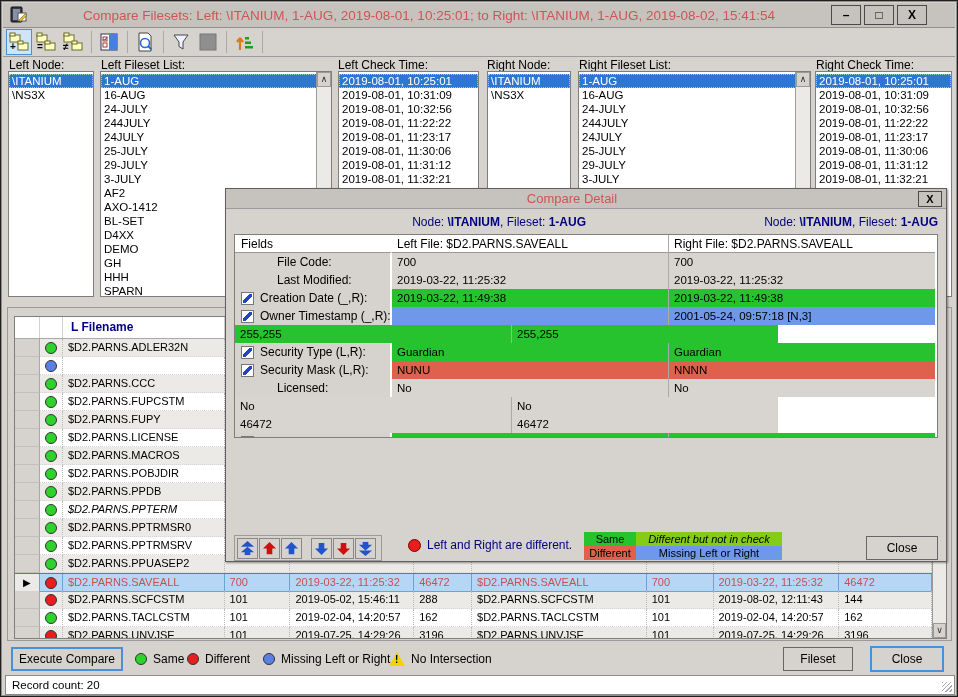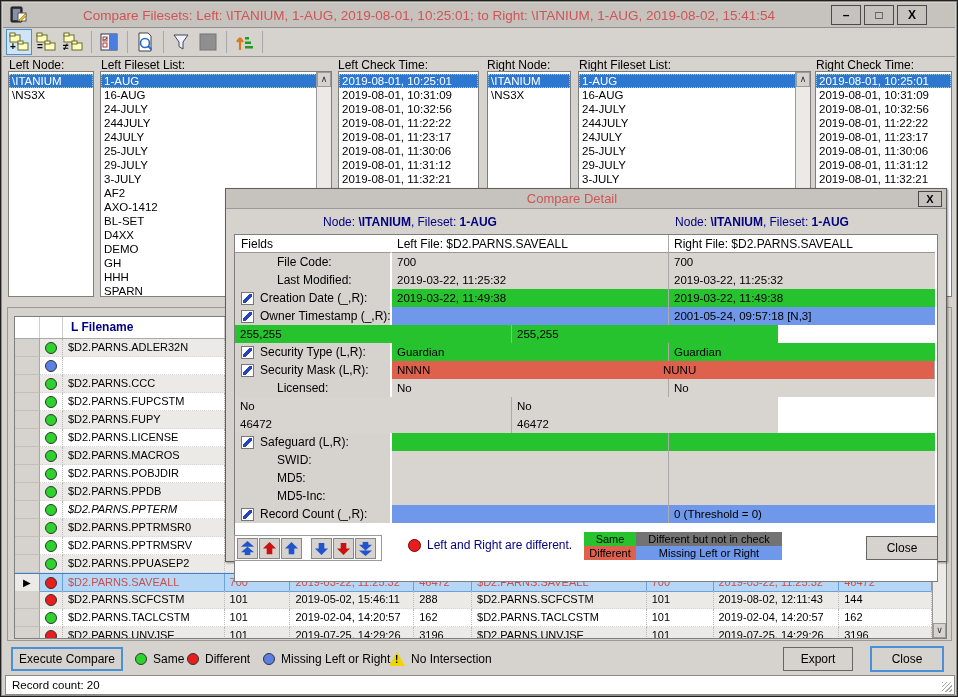--- a/index.html
+++ b/index.html
@@ -76,23 +76,23 @@
   .statusbar::after{ content:""; position:absolute; right:2px; bottom:2px; width:10px; height:10px;
     background:repeating-linear-gradient(135deg,#aaa 0 1px,transparent 1px 3px); }
   
   .dialog { position:absolute; left:224px; top:187px; width:722px; height:374px;
     background:#d6d3ce; border:1px solid #5f5f5f; box-shadow:1px 1px 2px rgba(0,0,0,.4); z-index:20; }
   .d-title { height:20px; background:#c6c3be; border-bottom:1px solid #9a9a9a; display:flex; align-items:center; }
   .d-title-text { flex:1; text-align:center; color:#d05453; font-size:13px; }
   .d-close { width:24px; height:16px; margin-right:4px; border:1px solid #4a4a4a; background:#c6c3be;
     display:flex; align-items:center; justify-content:center; font-weight:bold; font-size:11px; }
   .d-nodes { position:absolute; top:26px; left:8px; right:8px; display:flex; color:#000080; font-size:12px; }
-  .d-node-half { flex:1; text-align:center; white-space:nowrap; }
+  .d-node-half { flex:1; text-align:right; white-space:nowrap; }
   .d-node-half b { font-weight:bold; }
-  .d-grid { position:absolute; left:8px; top:45px; width:704px; height:348px;
+  .d-grid { position:absolute; left:8px; top:45px; width:704px; height:204px;
     border:1px solid #7e7e7e; background:#fff; overflow:hidden; }
   .d-row { display:flex; height:18px; }
   .d-fcell { width:157px; flex:none; background:#d6d3ce; display:flex; align-items:center;
     padding-left:6px; border-right:2px solid #fff; font-size:12px; white-space:nowrap; overflow:hidden;}
   .d-fcell.plain { padding-left:42px; }
   .d-head .d-fcell { background:#fff; border-bottom:1px solid #999; padding-left:6px; }
   .d-vcell { flex:none; font-size:11.5px; line-height:18px; padding-left:5px;
     white-space:nowrap; overflow:hidden; background:#d8d5d0; }
   .d-vcell.l { width:277px; border-right:1px solid #aaa; }
   .d-vcell.r { width:266px; }
@@ -555,21 +555,21 @@
     <span>Different</span>
   </div>
   <div class="flegend" style="left:262px;">
     <span class="dot missing"></span>
     <span>Missing Left or Right</span>
   </div>
   <div class="flegend" style="left:388px;">
     <span class="warn"></span>
     <span>No Intersection</span>
   </div>
-  <button class="btn export-btn">Export</button>
+  <button class="btn export-btn">Fileset</button>
   <button class="btn focus main-close-btn">Close</button>
   <div class="statusbar">Record count: 20</div>
 
   <div class="dialog">
     <div class="d-title">
       <span class="d-title-text">Compare Detail</span>
       <div class="d-close">X</div>
     </div>
     <div class="d-nodes">
       <span class="d-node-half">
@@ -626,22 +626,22 @@
               <span>Security Type (L,R):</span>
             </div>
             <div class="d-vcell l bg-same">Guardian</div>
             <div class="d-vcell r bg-same">Guardian</div>
           </div>
           <div class="d-row">
             <div class="d-fcell">
               <span class="chk"></span>
               <span>Security Mask (L,R):</span>
             </div>
+            <div class="d-vcell l bg-different">NUNU</div>
             <div class="d-vcell r bg-different">NNNN</div>
-            <div class="d-vcell l bg-different">NUNU</div>
           </div>
           <div class="d-row">
             <div class="d-fcell plain">
               <span>Licensed:</span>
             </div>
             <div class="d-vcell l">No</div>
             <div class="d-vcell r">No</div>
           </div>
           <div class="d-row">
             <div class="d-vcell l">No</div>
@@ -725,21 +725,21 @@
           </svg>
         </div>
     </div>
     <div class="d-note">
       <span class="note-dot"></span>
       <span>Left and Right are different.</span>
     </div>
     <div class="d-legend">
       <div class="lrow">
         <div class="lc1" style="background:#27c32f;">Same</div>
-        <div class="lc2" style="background:#737373;">Different but not in check</div>
+        <div class="lc2" style="background:#84cc16;font-style:italic;">Different but not in check</div>
       </div>
       <div class="lrow">
         <div class="lc1" style="background:#e0604e;">Different</div>
         <div class="lc2" style="background:#6f97ea;">Missing Left or Right</div>
       </div>
     </div>
     <button class="btn d-close-btn">Close</button>
   </div>
 
 </div>

